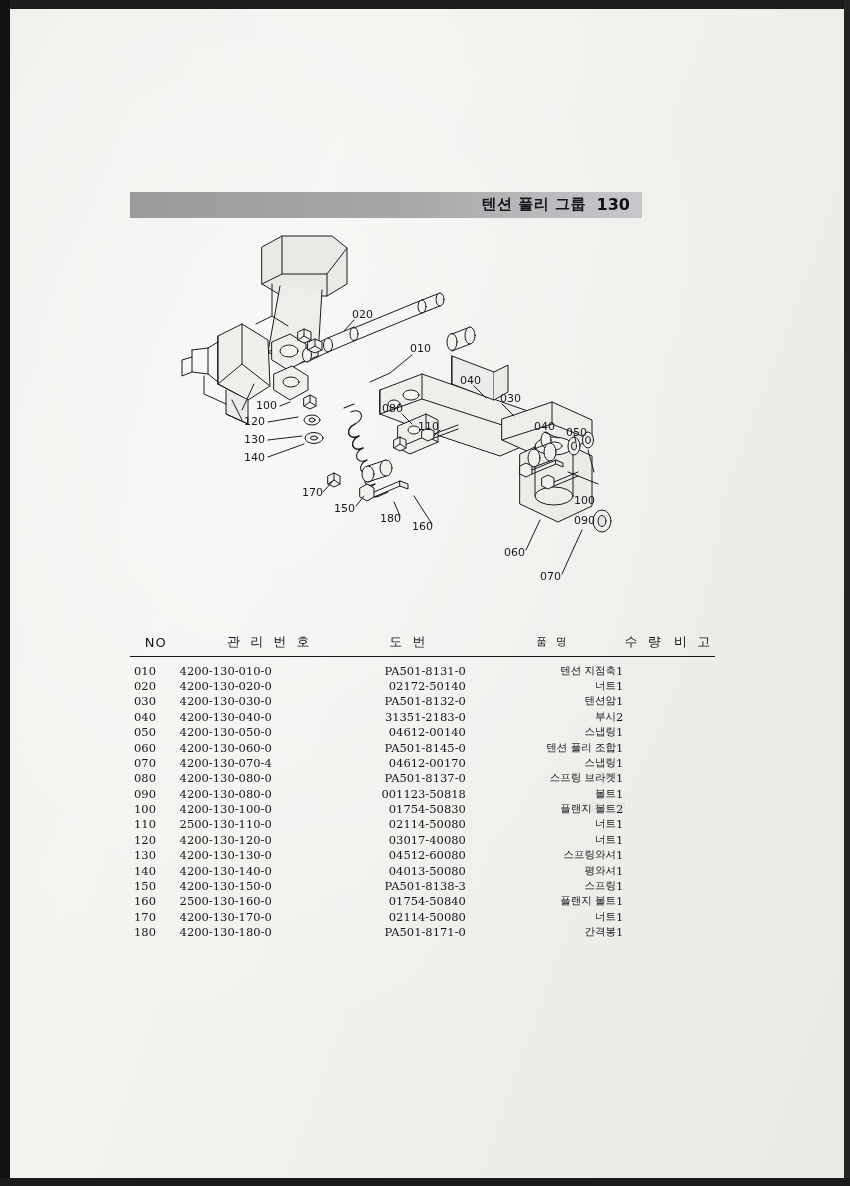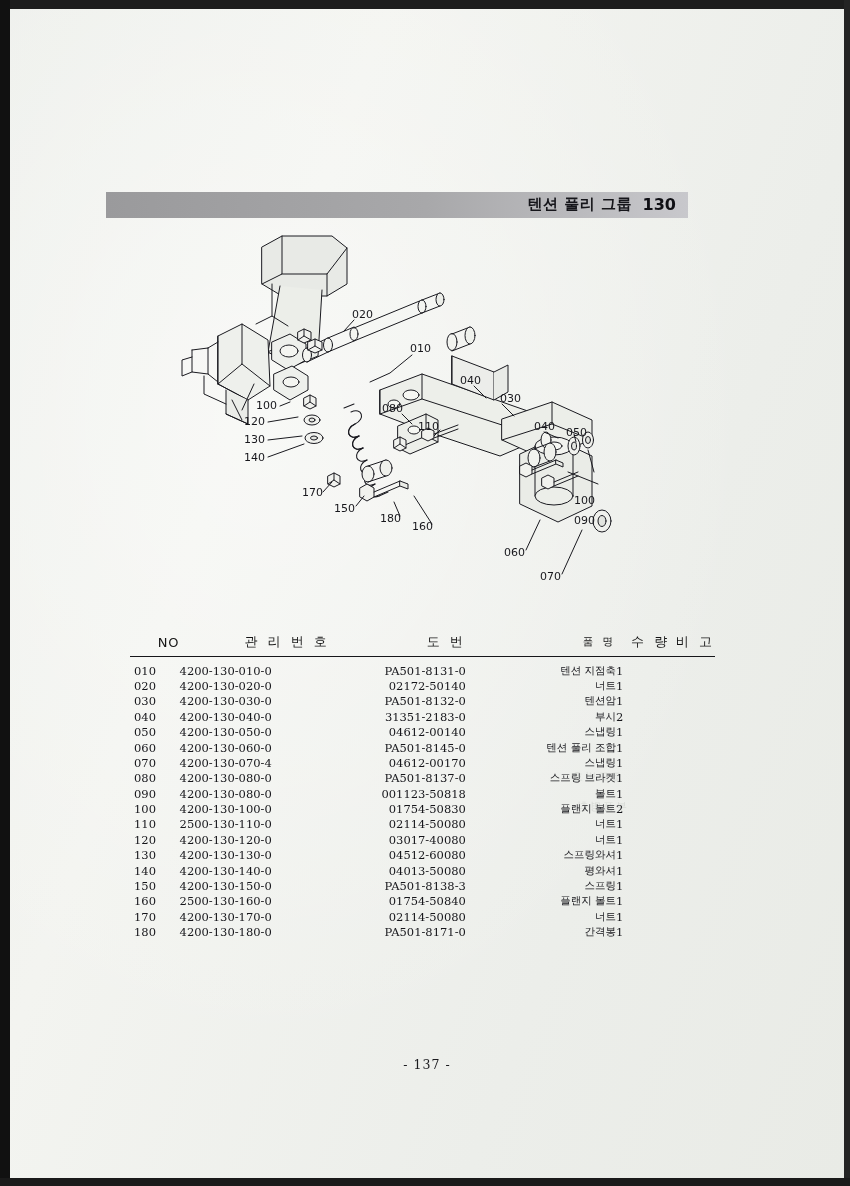--- a/index.html
+++ b/index.html
@@ -45,23 +45,23 @@
   .paper-shade {
     position: absolute;
     left: 0; top: 0; right: 0; bottom: 0;
     background: radial-gradient(ellipse at 30% 35%, rgba(255,255,255,0.45), rgba(0,0,0,0.0) 60%);
     pointer-events: none;
   }
 
   
   .header-bar {
     position: absolute;
-    left: 96px;
+    left: 120px;
     top: 183px;
-    width: 582px;
+    width: 512px;
     height: 26px;
     background: linear-gradient(90deg, #9a9a9c 0%, #a8a8aa 55%, #c8c8cc 100%);
   }
   .header-title {
     position: absolute;
     right: 56px;
     top: 3px;
     font-family: "DejaVu Sans", sans-serif;
     font-weight: bold;
     font-size: 15px;
@@ -98,21 +98,21 @@
   table.parts {
     border-collapse: collapse;
     width: 585px;
     font-family: "DejaVu Serif", serif;
   }
   table.parts thead th {
     font-size: 13px;
     font-weight: normal;
     color: #141414;
     padding: 0 0 5px 0;
-    text-align: right;
+    text-align: center;
     letter-spacing: 3px;
     font-family: "DejaVu Sans", sans-serif;
   }
   .thead-row {
     border-bottom: 1.6px solid #16161a;
   }
   table.parts tbody tr td {
     font-size: 11.5px;
     color: #15151a;
     padding: 0.7px 0;
@@ -564,18 +564,17 @@
               <td class="c-mgmt">4200-130-180-0</td>
               <td class="c-dwg">PA501-8171-0</td>
               <td class="c-name">간격봉</td>
               <td class="c-qty">1</td>
               <td class="c-remark"></td>
             </tr>
           </tbody>
       </table>
     </div>
 
-    <div class="folio">- 137 -</div>
 
     <div class="ghost" style="left:560px; top:760px;">코드번호</div>
     <div class="ghost" style="left:565px; top:790px;">부품명칭</div>
   </div>
 </div>
 
 </body></html>

